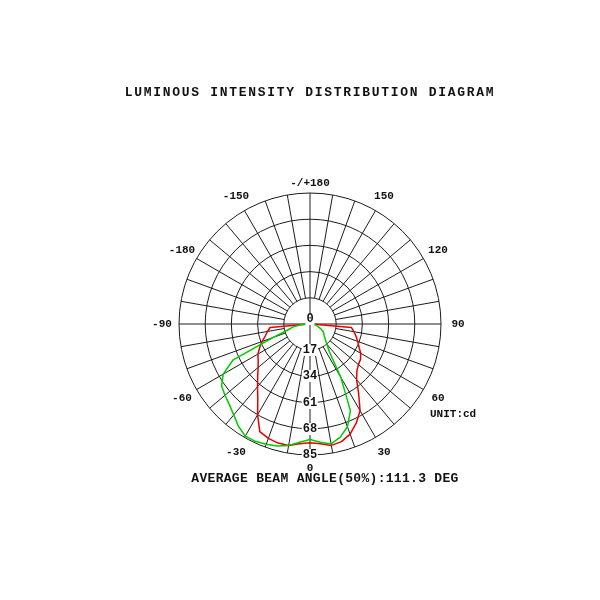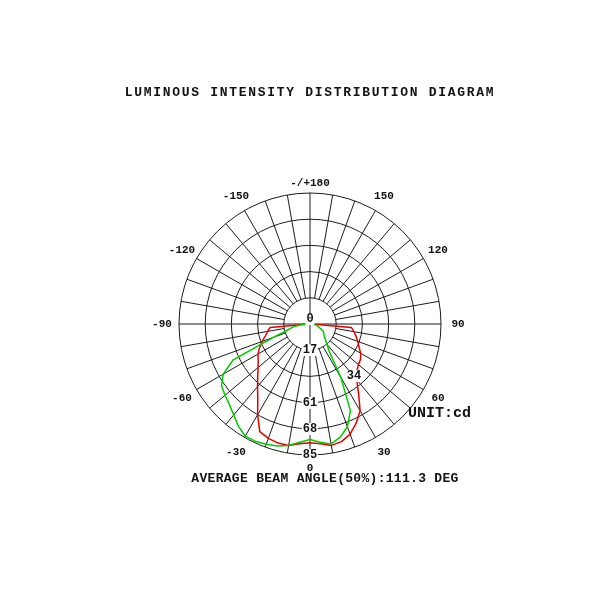--- a/index.html
+++ b/index.html
@@ -13,22 +13,22 @@
   .alabel{
     position:absolute;transform:translate(-50%,-50%);
     font-size:11px;font-weight:bold;white-space:nowrap;
   }
   .rlabel{
     position:absolute;transform:translate(-50%,-50%);
     font-size:12px;font-weight:bold;white-space:nowrap;
     background:#fff;padding:0 1px;line-height:12px;
   }
   .legend{
-    position:absolute;left:371px;top:407px;
-    font-size:15px;font-weight:bold;line-height:14px;
+    position:absolute;left:393px;top:407px;
+    font-size:11px;font-weight:bold;line-height:14px;
   }
   .legend-unit{margin-left:37px;}
   .legend-row{display:flex;align-items:center;height:14px;}
   .legend-swatch{display:inline-block;width:15px;height:2px;margin-right:4px;flex:0 0 auto;}
   .footer-text{
     position:absolute;top:471px;left:325px;transform:translateX(-50%);
     font-size:13px;font-weight:bold;letter-spacing:0.3px;white-space:nowrap;
   }
 </style>
 </head>
@@ -86,27 +86,27 @@
       <span class="alabel" style="left: 310px; top: 183px;">-/+180</span>
       <span class="alabel" style="left: 384px; top: 196px;">150</span>
       <span class="alabel" style="left: 438px; top: 250px;">120</span>
       <span class="alabel" style="left: 458px; top: 324px;">90</span>
       <span class="alabel" style="left: 438px; top: 398px;">60</span>
       <span class="alabel" style="left: 384px; top: 452px;">30</span>
       <span class="alabel" style="left: 310px; top: 468px;">0</span>
       <span class="alabel" style="left: 236px; top: 452px;">-30</span>
       <span class="alabel" style="left: 182px; top: 398px;">-60</span>
       <span class="alabel" style="left: 162px; top: 324px;">-90</span>
-      <span class="alabel" style="left: 182px; top: 250px;">-120</span>
+      <span class="alabel" style="left: 182px; top: 250px;">-180</span>
       <span class="alabel" style="left: 236px; top: 196px;">-150</span>
     </div>
   <div id="radial-labels">
       <span class="rlabel" style="left: 310px; top: 319px;">0</span>
       <span class="rlabel" style="left: 310px; top: 350px;">17</span>
-      <span class="rlabel" style="left: 310px; top: 376px; margin-left: 44px;">34</span>
+      <span class="rlabel" style="left: 310px; top: 376px;">34</span>
       <span class="rlabel" style="left: 310px; top: 403px;">61</span>
       <span class="rlabel" style="left: 310px; top: 429px;">68</span>
       <span class="rlabel" style="left: 310px; top: 455px;">85</span>
     </div>
 
   <div class="legend">
     <div class="legend-unit">UNIT:cd</div>
   </div>
 
   <div class="footer-text">AVERAGE BEAM ANGLE(50%):111.3 DEG</div>

